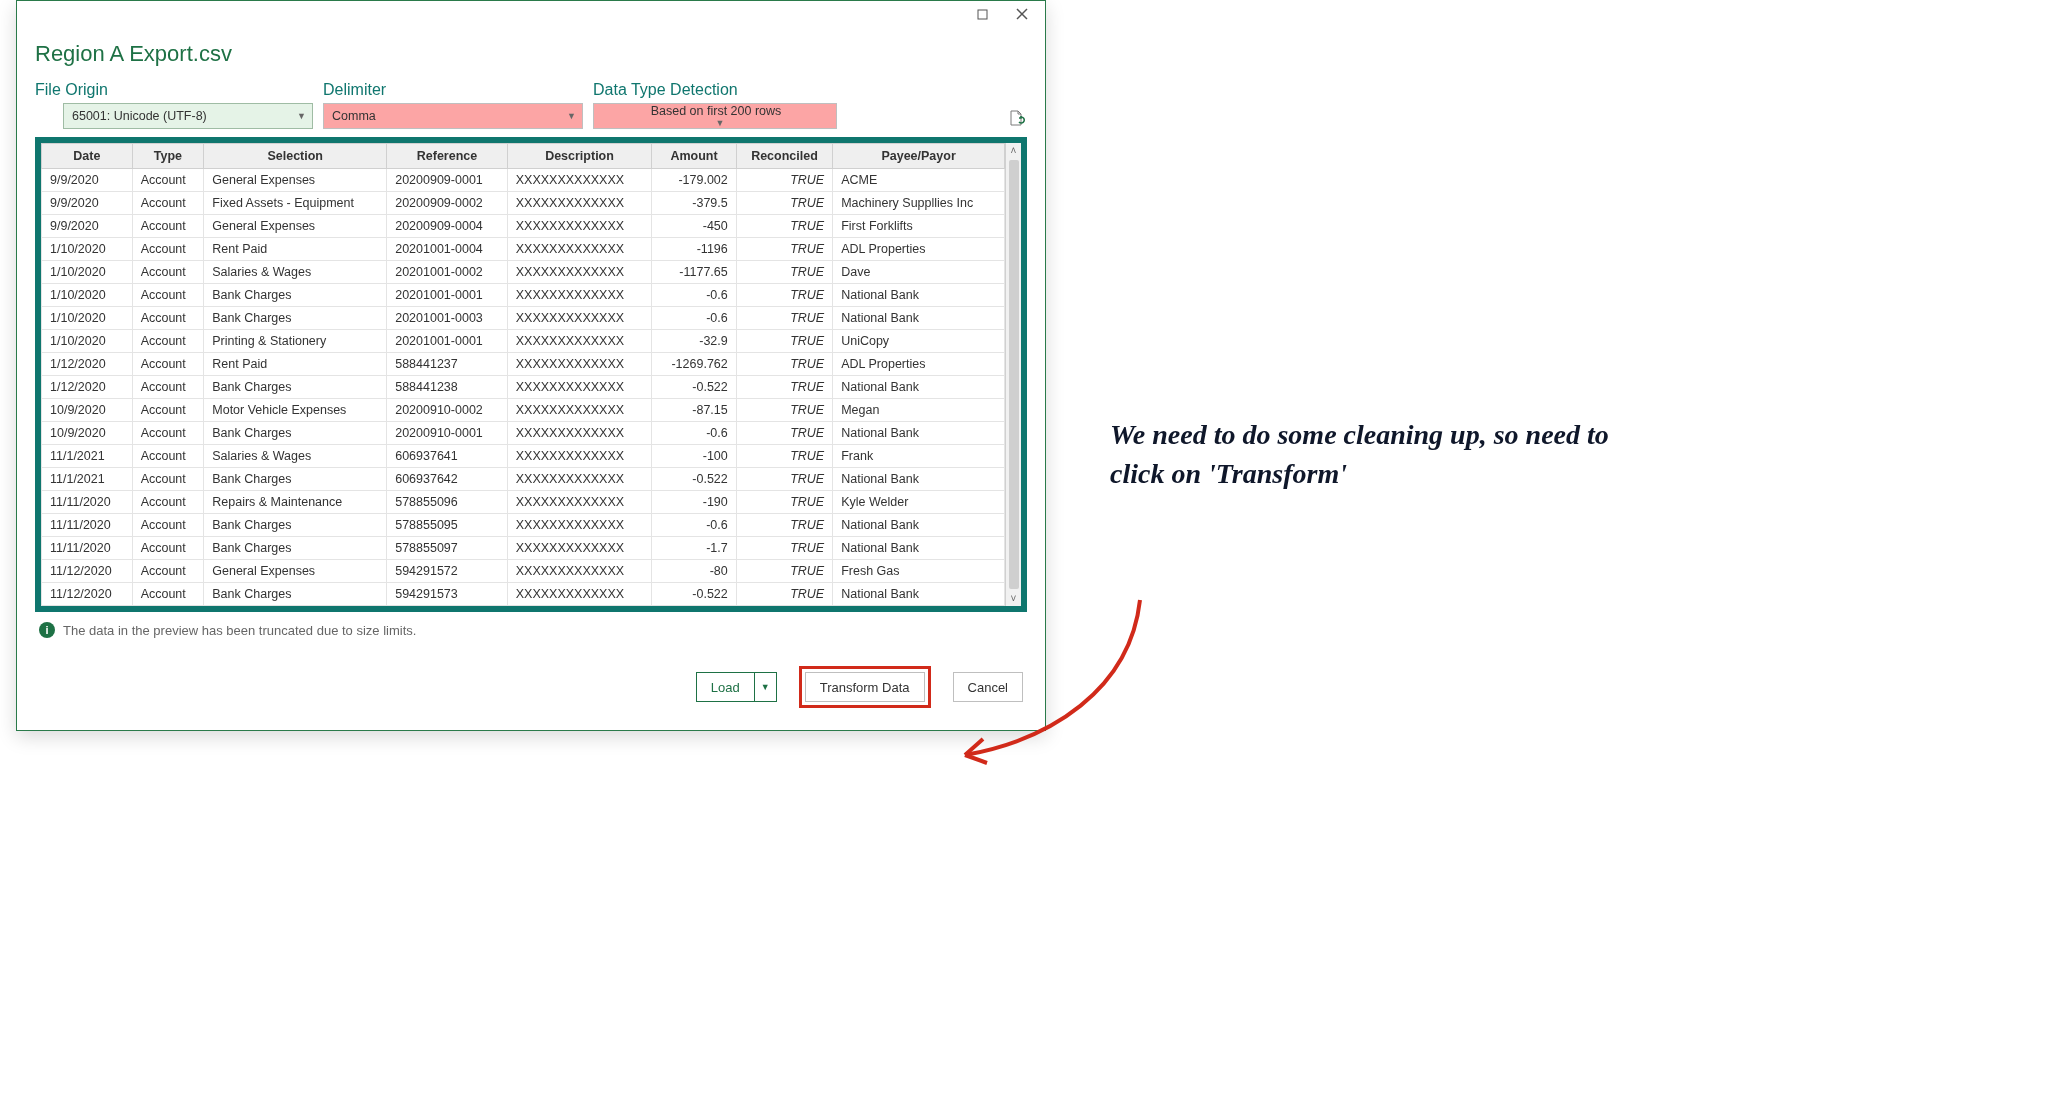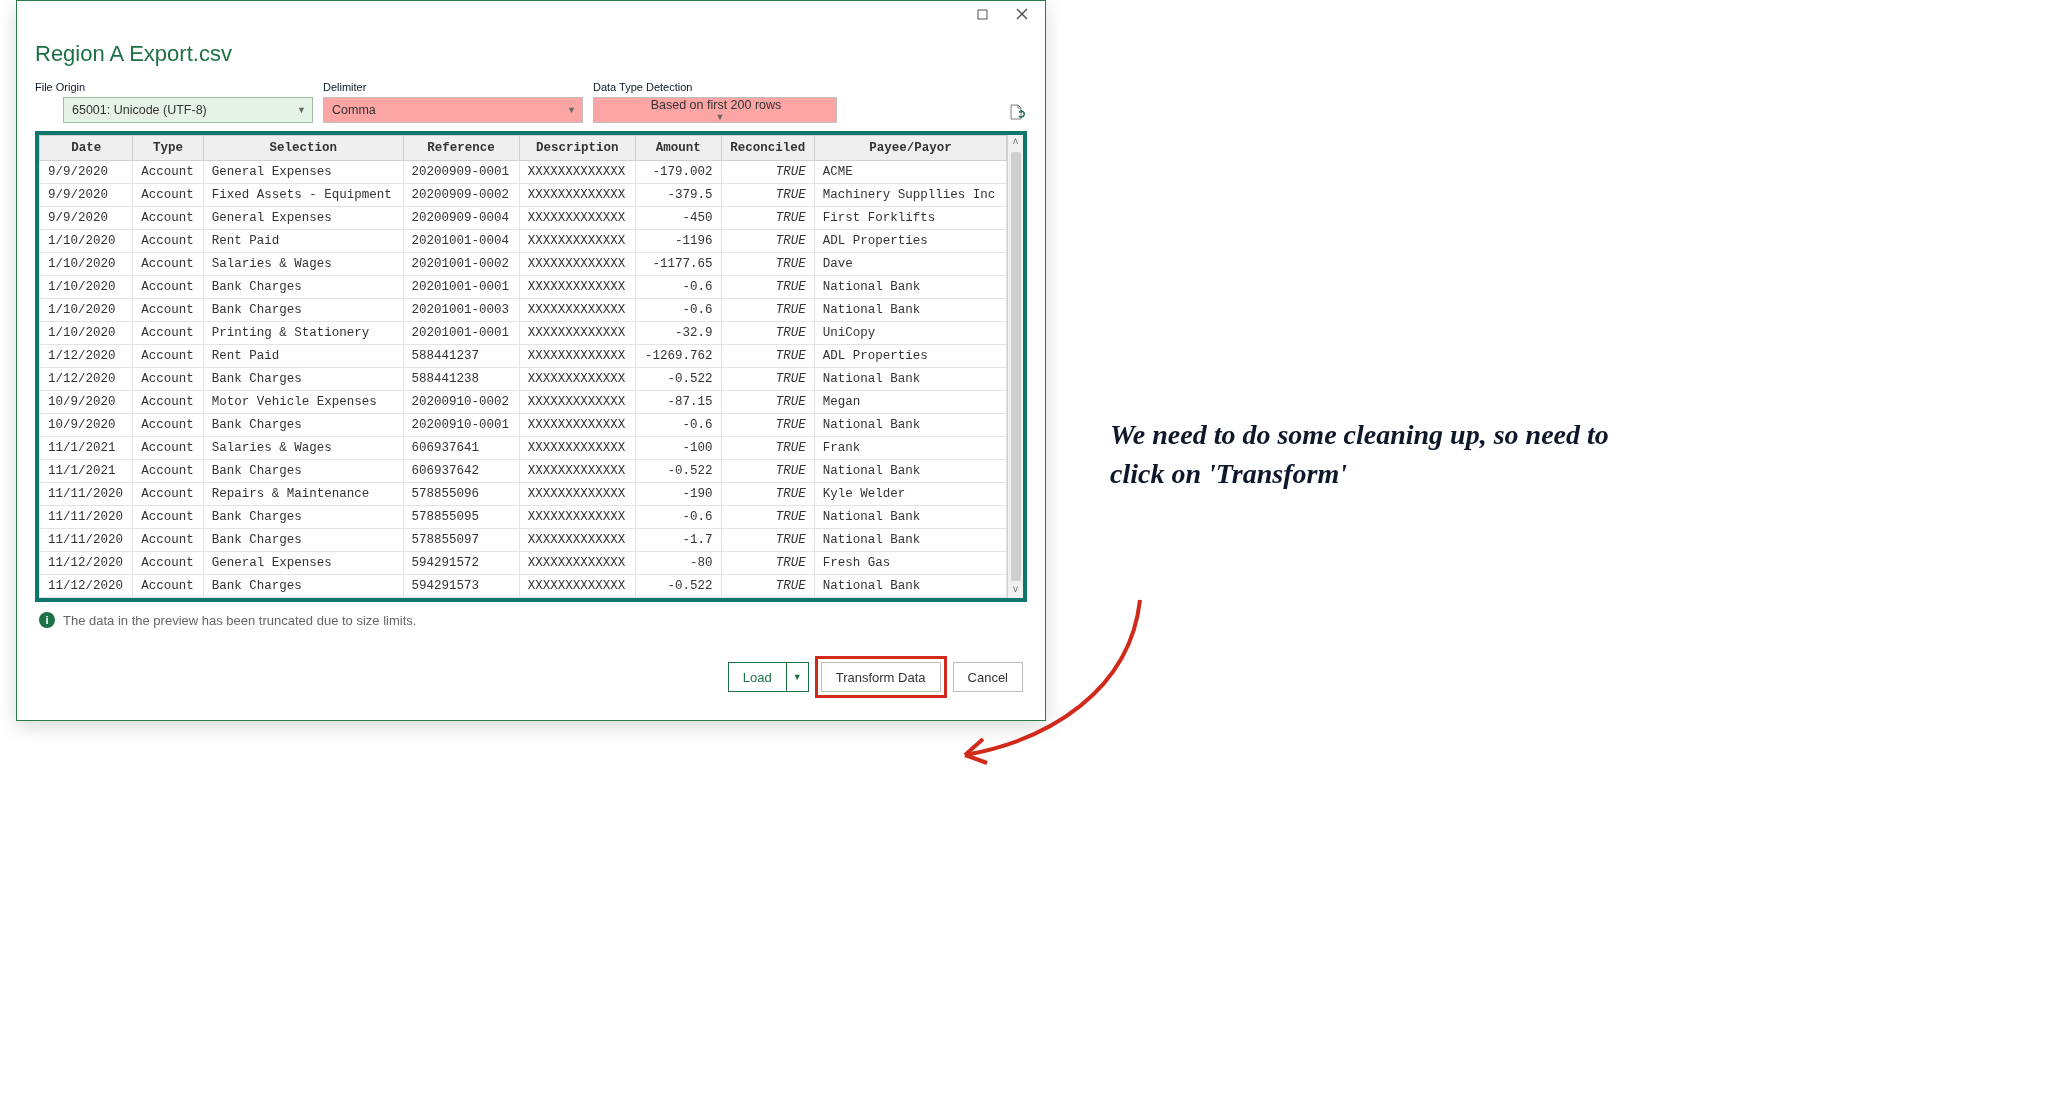--- a/index.html
+++ b/index.html
@@ -47,21 +47,21 @@
     font-weight: 300;
     margin: 4px 0 14px 0;
   }
   .controls-row {
     display: flex;
     gap: 10px;
     align-items: flex-end;
     margin-bottom: 8px;
   }
   .ctrl-group { display: flex; flex-direction: column; }
-  .ctrl-label { font-size: 11px; color: #0f172a; margin-bottom: 4px; }
+  .ctrl-label { font-size: 16px; color: #0f766e; margin-bottom: 4px; }
   .dropdown {
     height: 26px;
     border: 1px solid #bfbfbf;
     background: #fca5a5;
     display: flex;
     align-items: center;
     justify-content: space-between;
     padding: 0 6px 0 8px;
     font-size: 12.5px;
   }
@@ -77,24 +77,23 @@
   .w1 { width: 250px; margin-left: 28px; }
   .w2 { width: 260px; }
   .w3 { width: 244px; flex-direction: column; }
   .settings-icon {
     margin-left: auto;
     width: 22px; height: 22px;
     display: flex; align-items: center; justify-content: center;
     color: #1e7145;
   }
   .table-wrap {
-    border: 4px solid #0f766e;
+    border: 6px solid #0f766e;
     display: flex;
     position: relative;
-    font-family: Liberation Mono, monospace;
   }
   table {
     border-collapse: collapse;
     font-size: 12.5px;
     width: calc(100% - 16px);
   }
   thead th {
     background: #efefef;
     border: 1px solid #d0d0d0;
     padding: 5px 8px;
@@ -130,21 +129,21 @@
   }
   .info-icon {
     width: 16px; height: 16px; border-radius: 50%;
     background: #1e7145; color: #fff;
     display: inline-flex; align-items: center; justify-content: center;
     font-size: 11px; font-weight: 700;
   }
   .button-row {
     display: flex;
     justify-content: flex-end;
-    gap: 6px;
+    gap: 22px;
     padding: 24px 4px 4px 0;
     align-items: center;
   }
   .btn {
     height: 30px;
     border: 1px solid #bfbfbf;
     background: #fff;
     padding: 0 14px;
     font-size: 13px;
     display: inline-flex;

